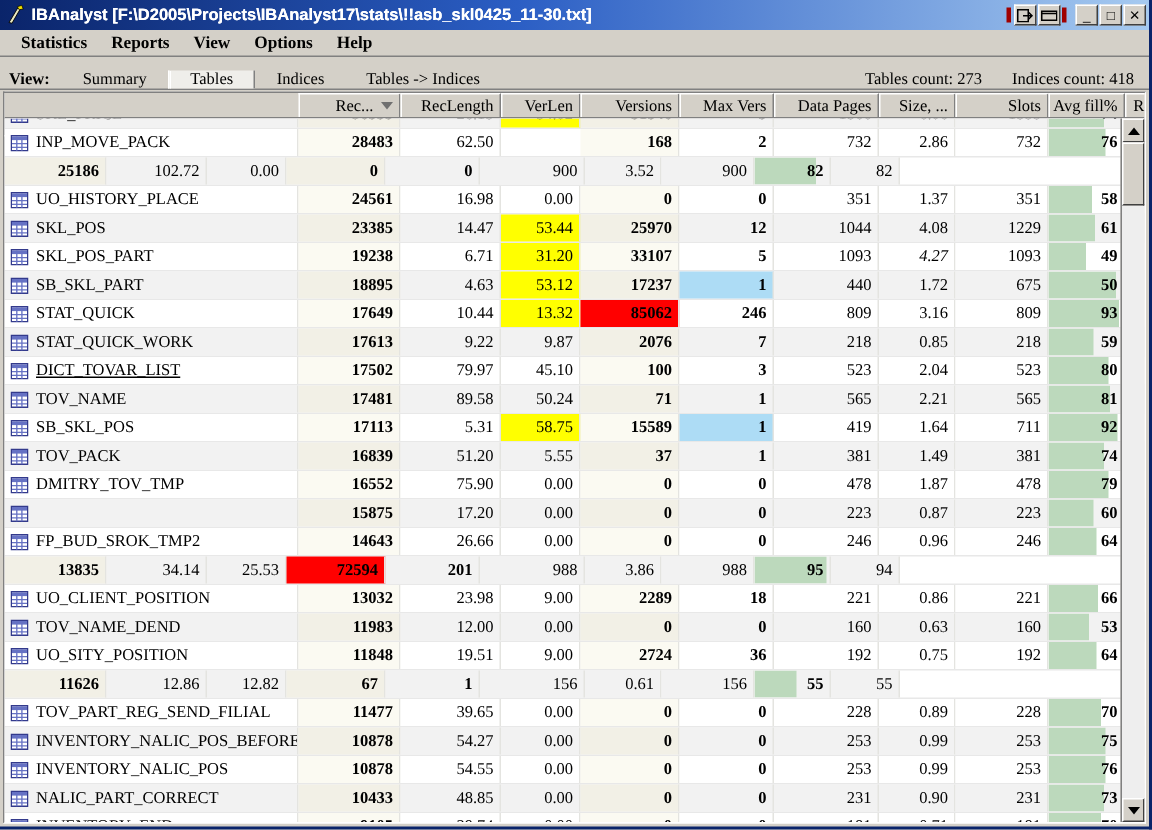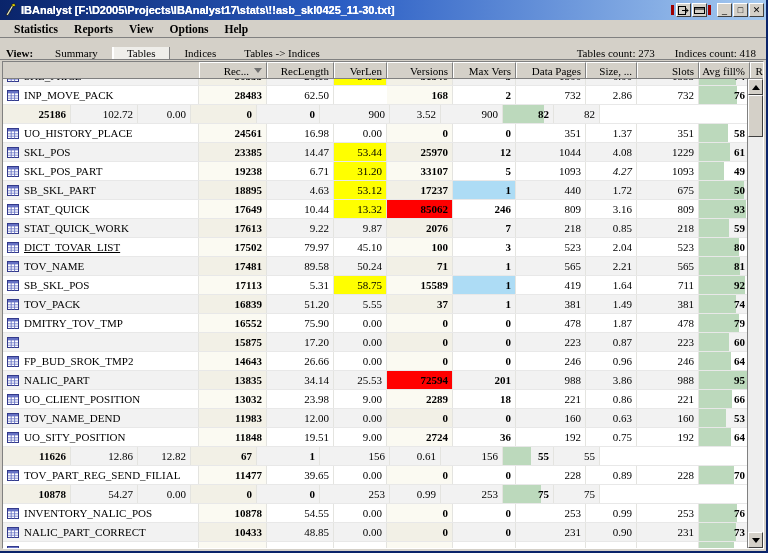--- a/index.html
+++ b/index.html
@@ -728,33 +728,20 @@
           <div class="cell c6 r" style="width: 70px; flex: 0 0 70px;">246</div>
           <div class="cell c7 r" style="width: 51px; flex: 0 0 51px;">0.96</div>
           <div class="cell c8 r" style="width: 62px; flex: 0 0 62px;">246</div>
           <div class="cell c9 r b" style="width: 51px; flex: 0 0 51px;">
             <span class="fillbar" style="width: 64%;"></span>
             <span class="fillval">64</span>
           </div>
           <div class="cell c10 r" style="width: 46px; flex: 0 0 46px;">64</div>
         </div>
         <div class="row alt">
-          <div class="cell c0" style="width: 196px; flex: 0 0 196px;">
-            <span class="tbl-icon">
-              <svg width="12" height="11" viewBox="0 0 12 11">
-                <rect x="0.5" y="0.5" width="11" height="10" fill="#ffffff" stroke="#333a8c"></rect>
-                <rect x="1" y="1" width="10" height="2.4" fill="#6672c4"></rect>
-                <line x1="4.2" y1="1" x2="4.2" y2="10.5" stroke="#6672c4" stroke-width="0.9"></line>
-                <line x1="7.6" y1="1" x2="7.6" y2="10.5" stroke="#6672c4" stroke-width="0.9"></line>
-                <line x1="1" y1="5.8" x2="11" y2="5.8" stroke="#6672c4" stroke-width="0.8"></line>
-                <line x1="1" y1="8.2" x2="11" y2="8.2" stroke="#6672c4" stroke-width="0.8"></line>
-              </svg>
-            </span>
-            <span>NALIC_PART</span>
-          </div>
           <div class="cell c1 r b cream" style="width: 68px; flex: 0 0 68px;">13835</div>
           <div class="cell c2 r" style="width: 67px; flex: 0 0 67px;">34.14</div>
           <div class="cell c3 r" style="width: 53px; flex: 0 0 53px;">25.53</div>
           <div class="cell c4 r b cream hl-red" style="width: 66px; flex: 0 0 66px;">72594</div>
           <div class="cell c5 r b" style="width: 63px; flex: 0 0 63px;">201</div>
           <div class="cell c6 r" style="width: 70px; flex: 0 0 70px;">988</div>
           <div class="cell c7 r" style="width: 51px; flex: 0 0 51px;">3.86</div>
           <div class="cell c8 r" style="width: 62px; flex: 0 0 62px;">988</div>
           <div class="cell c9 r b" style="width: 51px; flex: 0 0 51px;">
             <span class="fillbar" style="width: 95%;"></span>
@@ -883,20 +870,33 @@
           <div class="cell c6 r" style="width: 70px; flex: 0 0 70px;">228</div>
           <div class="cell c7 r" style="width: 51px; flex: 0 0 51px;">0.89</div>
           <div class="cell c8 r" style="width: 62px; flex: 0 0 62px;">228</div>
           <div class="cell c9 r b" style="width: 51px; flex: 0 0 51px;">
             <span class="fillbar" style="width: 70%;"></span>
             <span class="fillval">70</span>
           </div>
           <div class="cell c10 r" style="width: 46px; flex: 0 0 46px;">70</div>
         </div>
         <div class="row alt">
+          <div class="cell c0" style="width: 196px; flex: 0 0 196px;">
+            <span class="tbl-icon">
+              <svg width="12" height="11" viewBox="0 0 12 11">
+                <rect x="0.5" y="0.5" width="11" height="10" fill="#ffffff" stroke="#333a8c"></rect>
+                <rect x="1" y="1" width="10" height="2.4" fill="#6672c4"></rect>
+                <line x1="4.2" y1="1" x2="4.2" y2="10.5" stroke="#6672c4" stroke-width="0.9"></line>
+                <line x1="7.6" y1="1" x2="7.6" y2="10.5" stroke="#6672c4" stroke-width="0.9"></line>
+                <line x1="1" y1="5.8" x2="11" y2="5.8" stroke="#6672c4" stroke-width="0.8"></line>
+                <line x1="1" y1="8.2" x2="11" y2="8.2" stroke="#6672c4" stroke-width="0.8"></line>
+              </svg>
+            </span>
+            <span>INVENTORY_NALIC_POS_BEFORE</span>
+          </div>
           <div class="cell c1 r b cream" style="width: 68px; flex: 0 0 68px;">10878</div>
           <div class="cell c2 r" style="width: 67px; flex: 0 0 67px;">54.27</div>
           <div class="cell c3 r" style="width: 53px; flex: 0 0 53px;">0.00</div>
           <div class="cell c4 r b cream" style="width: 66px; flex: 0 0 66px;">0</div>
           <div class="cell c5 r b" style="width: 63px; flex: 0 0 63px;">0</div>
           <div class="cell c6 r" style="width: 70px; flex: 0 0 70px;">253</div>
           <div class="cell c7 r" style="width: 51px; flex: 0 0 51px;">0.99</div>
           <div class="cell c8 r" style="width: 62px; flex: 0 0 62px;">253</div>
           <div class="cell c9 r b" style="width: 51px; flex: 0 0 51px;">
             <span class="fillbar" style="width: 75%;"></span>

